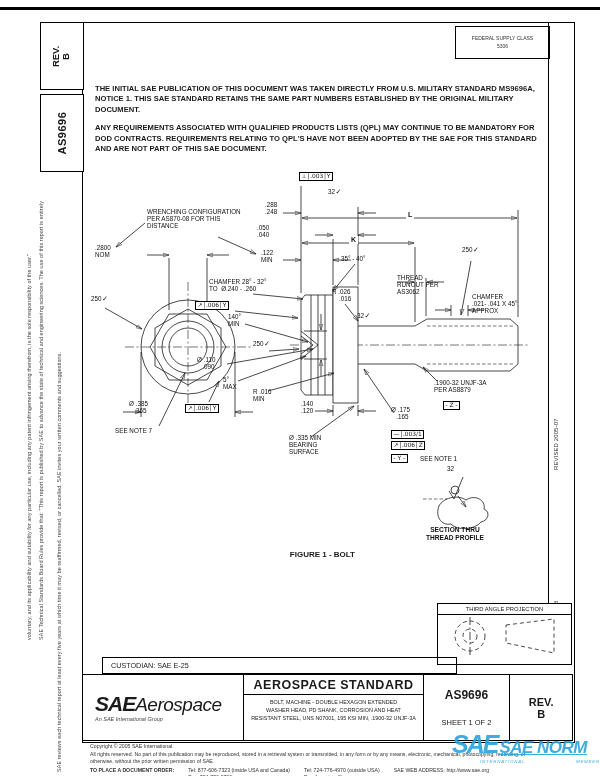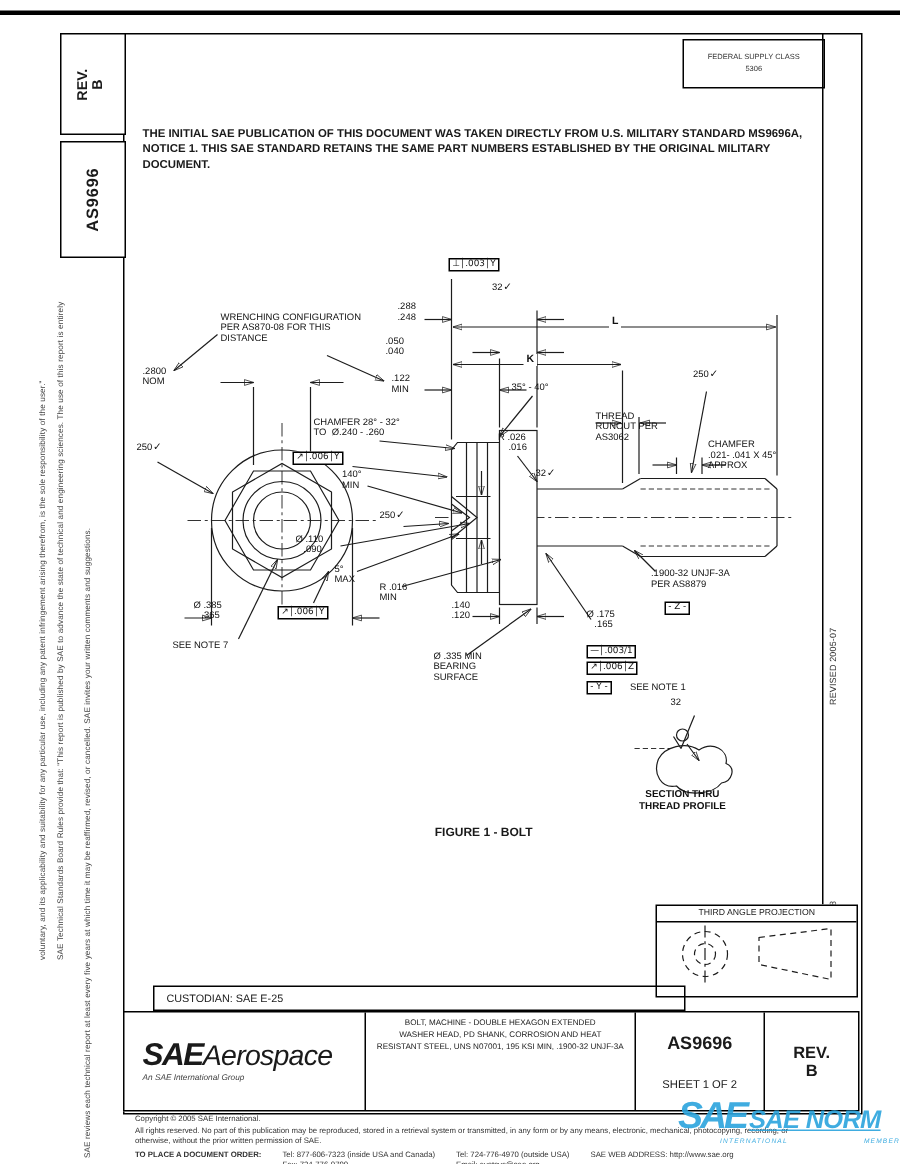--- a/index.html
+++ b/index.html
@@ -96,20 +96,21 @@
 <span class="vrot" style="left:553px;top:470px;font-size:6px;color:#333;">REVISED 2005-07</span>
 <span class="vrot" style="left:553px;top:648px;font-size:6px;color:#333;">ISSUED 1998-08</span>
 
 <div id="supply-box" class="abs">
   <span>FEDERAL SUPPLY CLASS</span>
   <span>5306</span>
 </div>
 
 <div id="notices" class="abs">
   <p>THE INITIAL SAE PUBLICATION OF THIS DOCUMENT WAS TAKEN DIRECTLY  FROM U.S. MILITARY STANDARD MS9696A, NOTICE 1. THIS SAE STANDARD RETAINS THE SAME PART NUMBERS  ESTABLISHED BY THE ORIGINAL MILITARY DOCUMENT.</p>
+  <p>ANY REQUIREMENTS ASSOCIATED WITH QUALIFIED PRODUCTS LISTS (QPL) MAY CONTINUE TO BE MANDATORY FOR DOD CONTRACTS. REQUIREMENTS RELATING TO QPL'S HAVE NOT BEEN ADOPTED BY THE SAE FOR THIS STANDARD AND ARE NOT PART OF THIS SAE DOCUMENT.</p>
 </div>
 
 <div id="drawing" class="abs">
   <svg width="470" height="440" viewBox="0 0 470 440">
     <defs>
       <marker id="ah" viewBox="0 0 10 10" refX="9.5" refY="5" markerWidth="8" markerHeight="8" orient="auto">
         <path d="M0,2 L10,5 L0,8 Z" fill="#1c1c1c" stroke="none"></path>
       </marker>
       <pattern id="hatch" width="3.2" height="3.2" patternUnits="userSpaceOnUse" patternTransform="rotate(45)">
         <line x1="0" y1="0" x2="0" y2="3.2" stroke="#1c1c1c" stroke-width="0.7"></line>
@@ -297,20 +298,21 @@
 </div>
 
 <div id="titleblock" class="abs">
   <div class="tb-cell" id="tb-logo">
     <div class="brandrow">
       <span class="sae">SAE</span><span class="aero">Aerospace</span>
     </div>
     <div class="sub">An SAE International Group</div>
   </div>
   <div class="tb-cell" id="tb-center">
+    <div class="doctype">AEROSPACE STANDARD</div>
     <div class="tl">
       <div>BOLT, MACHINE - DOUBLE HEXAGON EXTENDED</div>
       <div>WASHER HEAD, PD SHANK, CORROSION AND HEAT</div>
       <div>RESISTANT STEEL, UNS N07001, 195 KSI MIN, .1900-32 UNJF-3A</div>
     </div>
   </div>
   <div class="tb-cell" id="tb-num">
     <div class="num">AS9696</div>
     <div class="sheet">SHEET 1 OF 2</div>
   </div>

